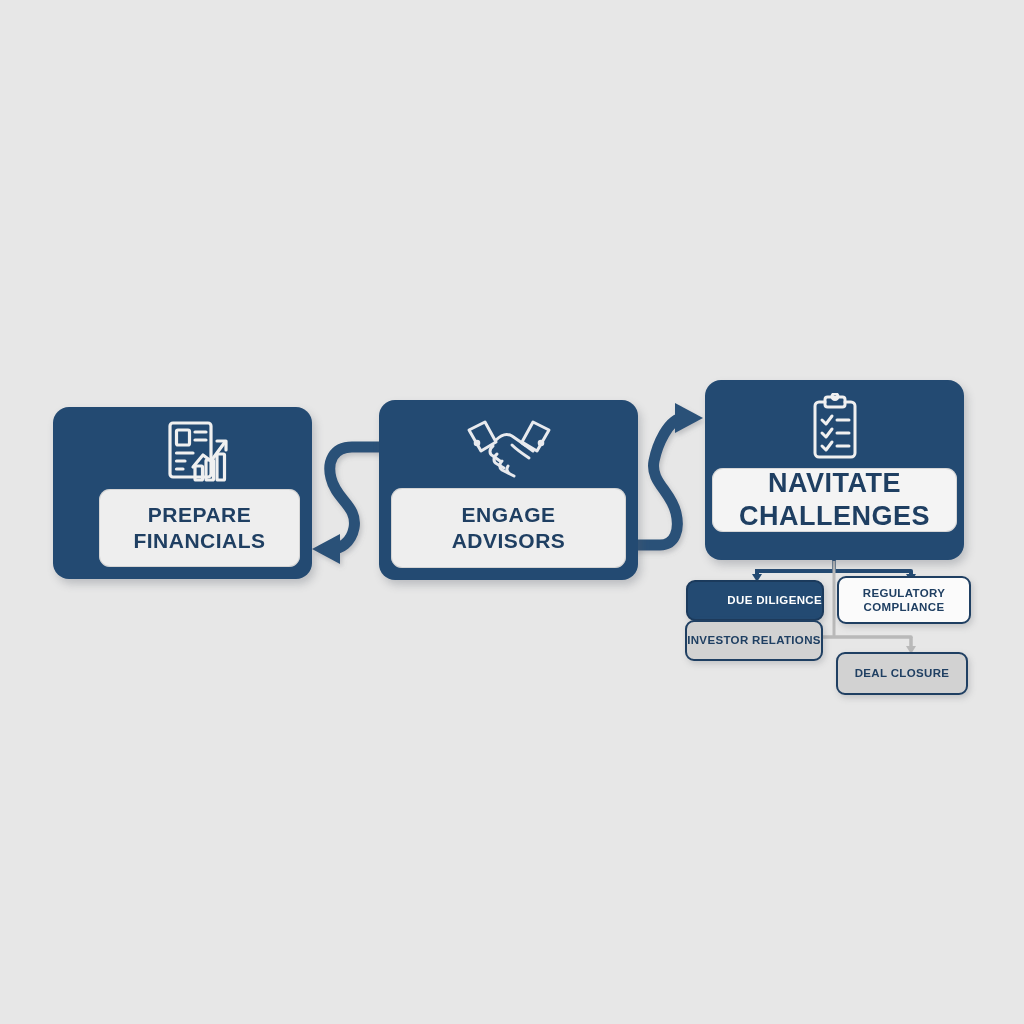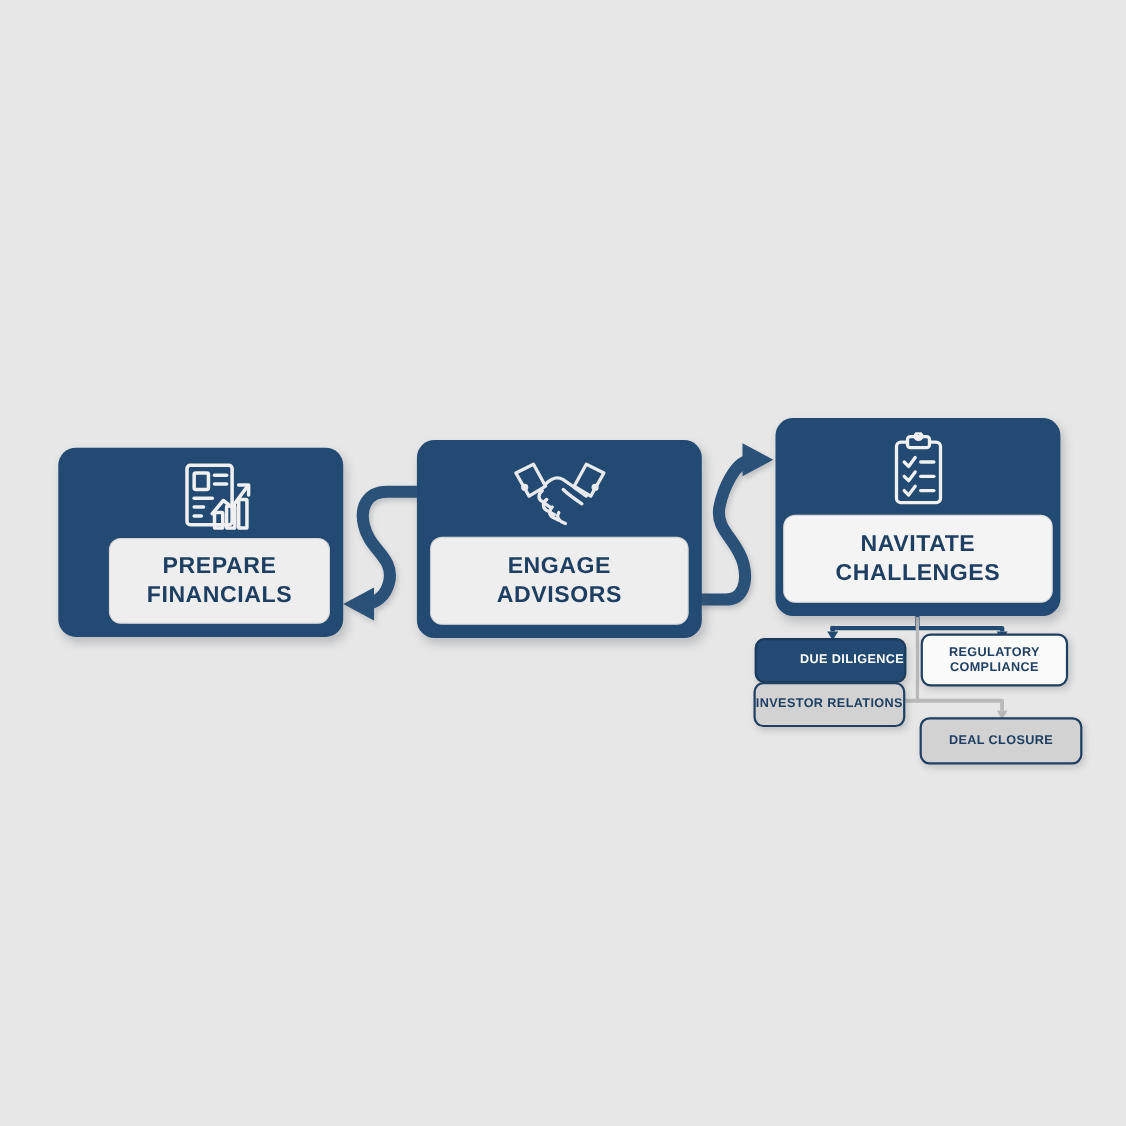--- a/index.html
+++ b/index.html
@@ -87,21 +87,21 @@
     left: 379px; top: 400px; width: 259px; height: 180px;
   }
   #card-engage-advisors .stage-icon { height: 80px; padding-top: 8px; }
   #card-engage-advisors .stage-label { height: 84px; font-size: 21px; }
 
   #card-navigate-challenges {
     left: 705px; top: 380px; width: 259px; height: 180px;
   }
   #card-navigate-challenges .stage-icon { height: 80px; padding-top: 8px; }
   #card-navigate-challenges .stage-label {
-    height: 80px; font-size: 21px;
+    height: 64px; font-size: 27px;
     background: #f4f4f4;
     width: calc(100% - 14px);
     margin: 0 7px 7px 7px;
   }
 
   
   .sub-box {
     position: absolute;
     z-index: 3;
     border-radius: 9px;
@@ -118,21 +118,21 @@
     box-shadow: 2px 3px 6px rgba(95,100,110,0.26);
   }
   .sub-box .line { display: block; line-height: 1.25; white-space: nowrap; }
   .sub-box.filled { background: #234a72; color: #ffffff; border-color: #1b3a5c; align-items: flex-end; }
   .sub-box.outline { background: #fbfbfb; color: #1f3f62; }
   .sub-box.muted  { background: #d2d2d2; color: #1f3f62; }
 
   #sub-due-diligence       { left: 686px; top: 580px; width: 138px; height: 41px; }
   #sub-regulatory-compliance { left: 837px; top: 576px; width: 134px; height: 48px; }
   #sub-investor-relations  { left: 685px; top: 620px; width: 138px; height: 41px; }
-  #sub-deal-closure        { left: 836px; top: 652px; width: 148px; height: 43px; }
+  #sub-deal-closure        { left: 836px; top: 652px; width: 132px; height: 43px; }
 </style>
 </head>
 <body>
 
 <div id="canvas">
 
   <svg id="connectors" viewBox="0 0 1024 1024">
     <defs>
       <filter id="softshadow" x="-30%" y="-30%" width="180%" height="180%">
         <feDropShadow dx="2" dy="3" stdDeviation="2.6" flood-color="#6b7078" flood-opacity="0.32"></feDropShadow>

